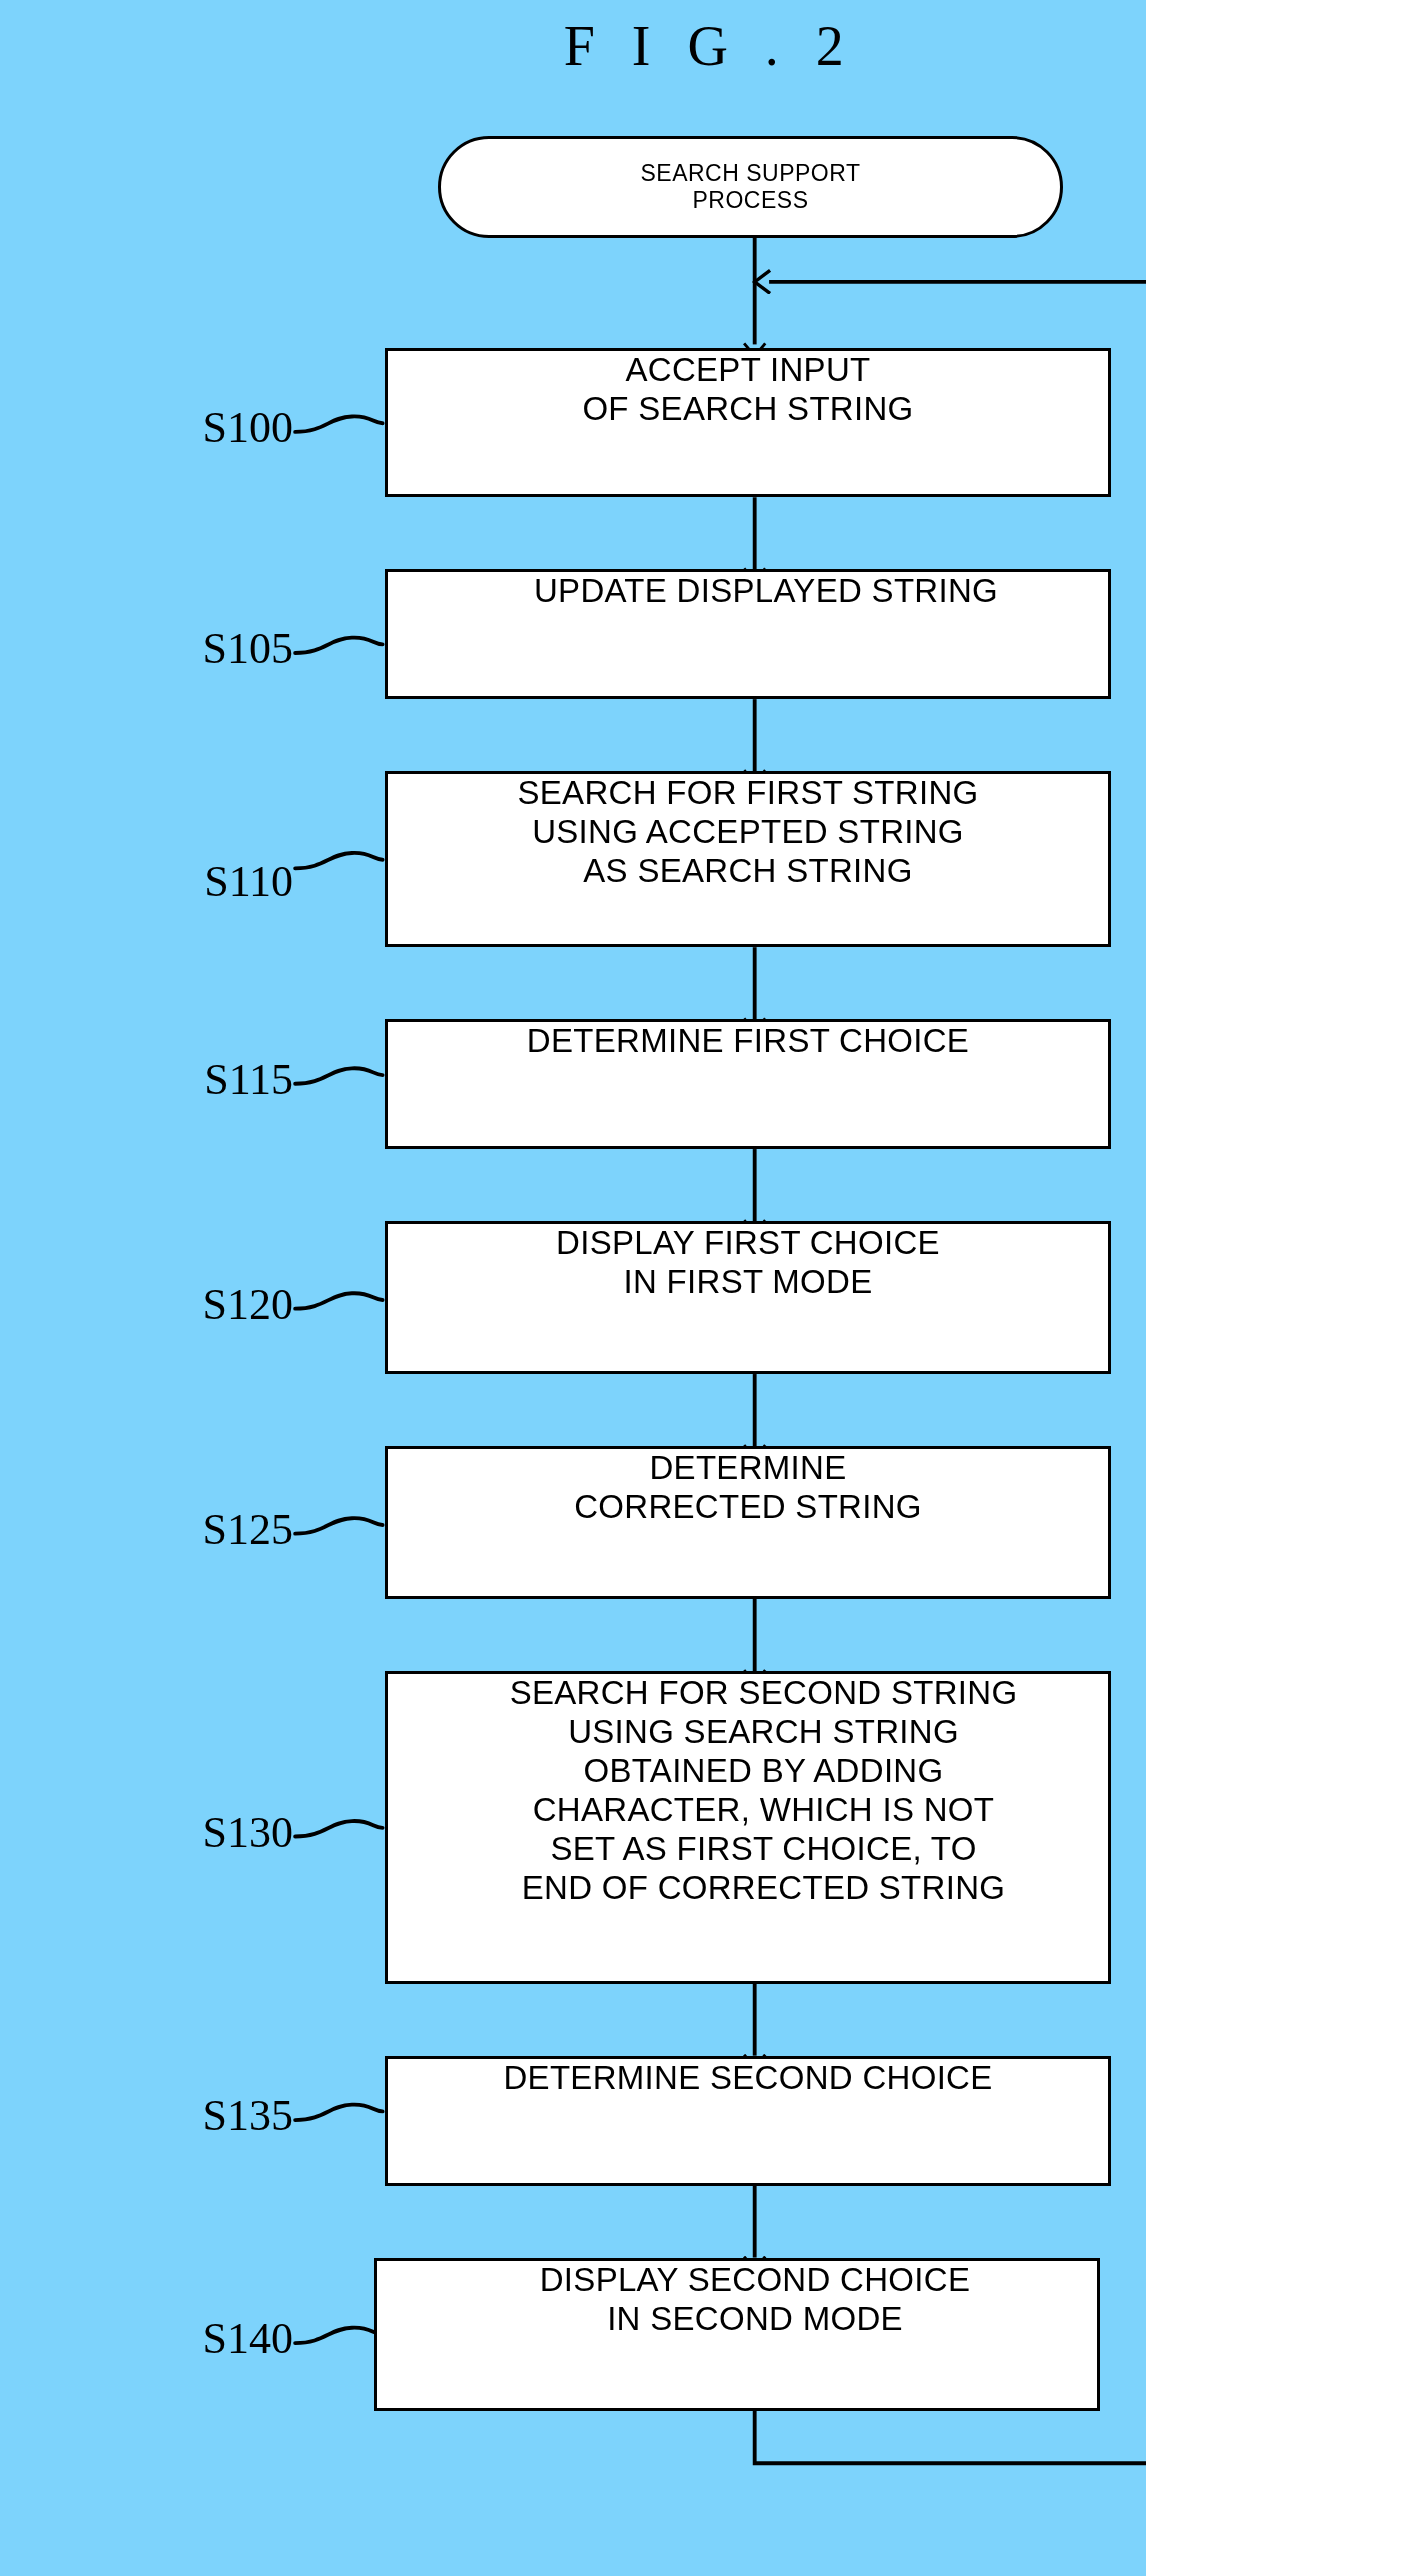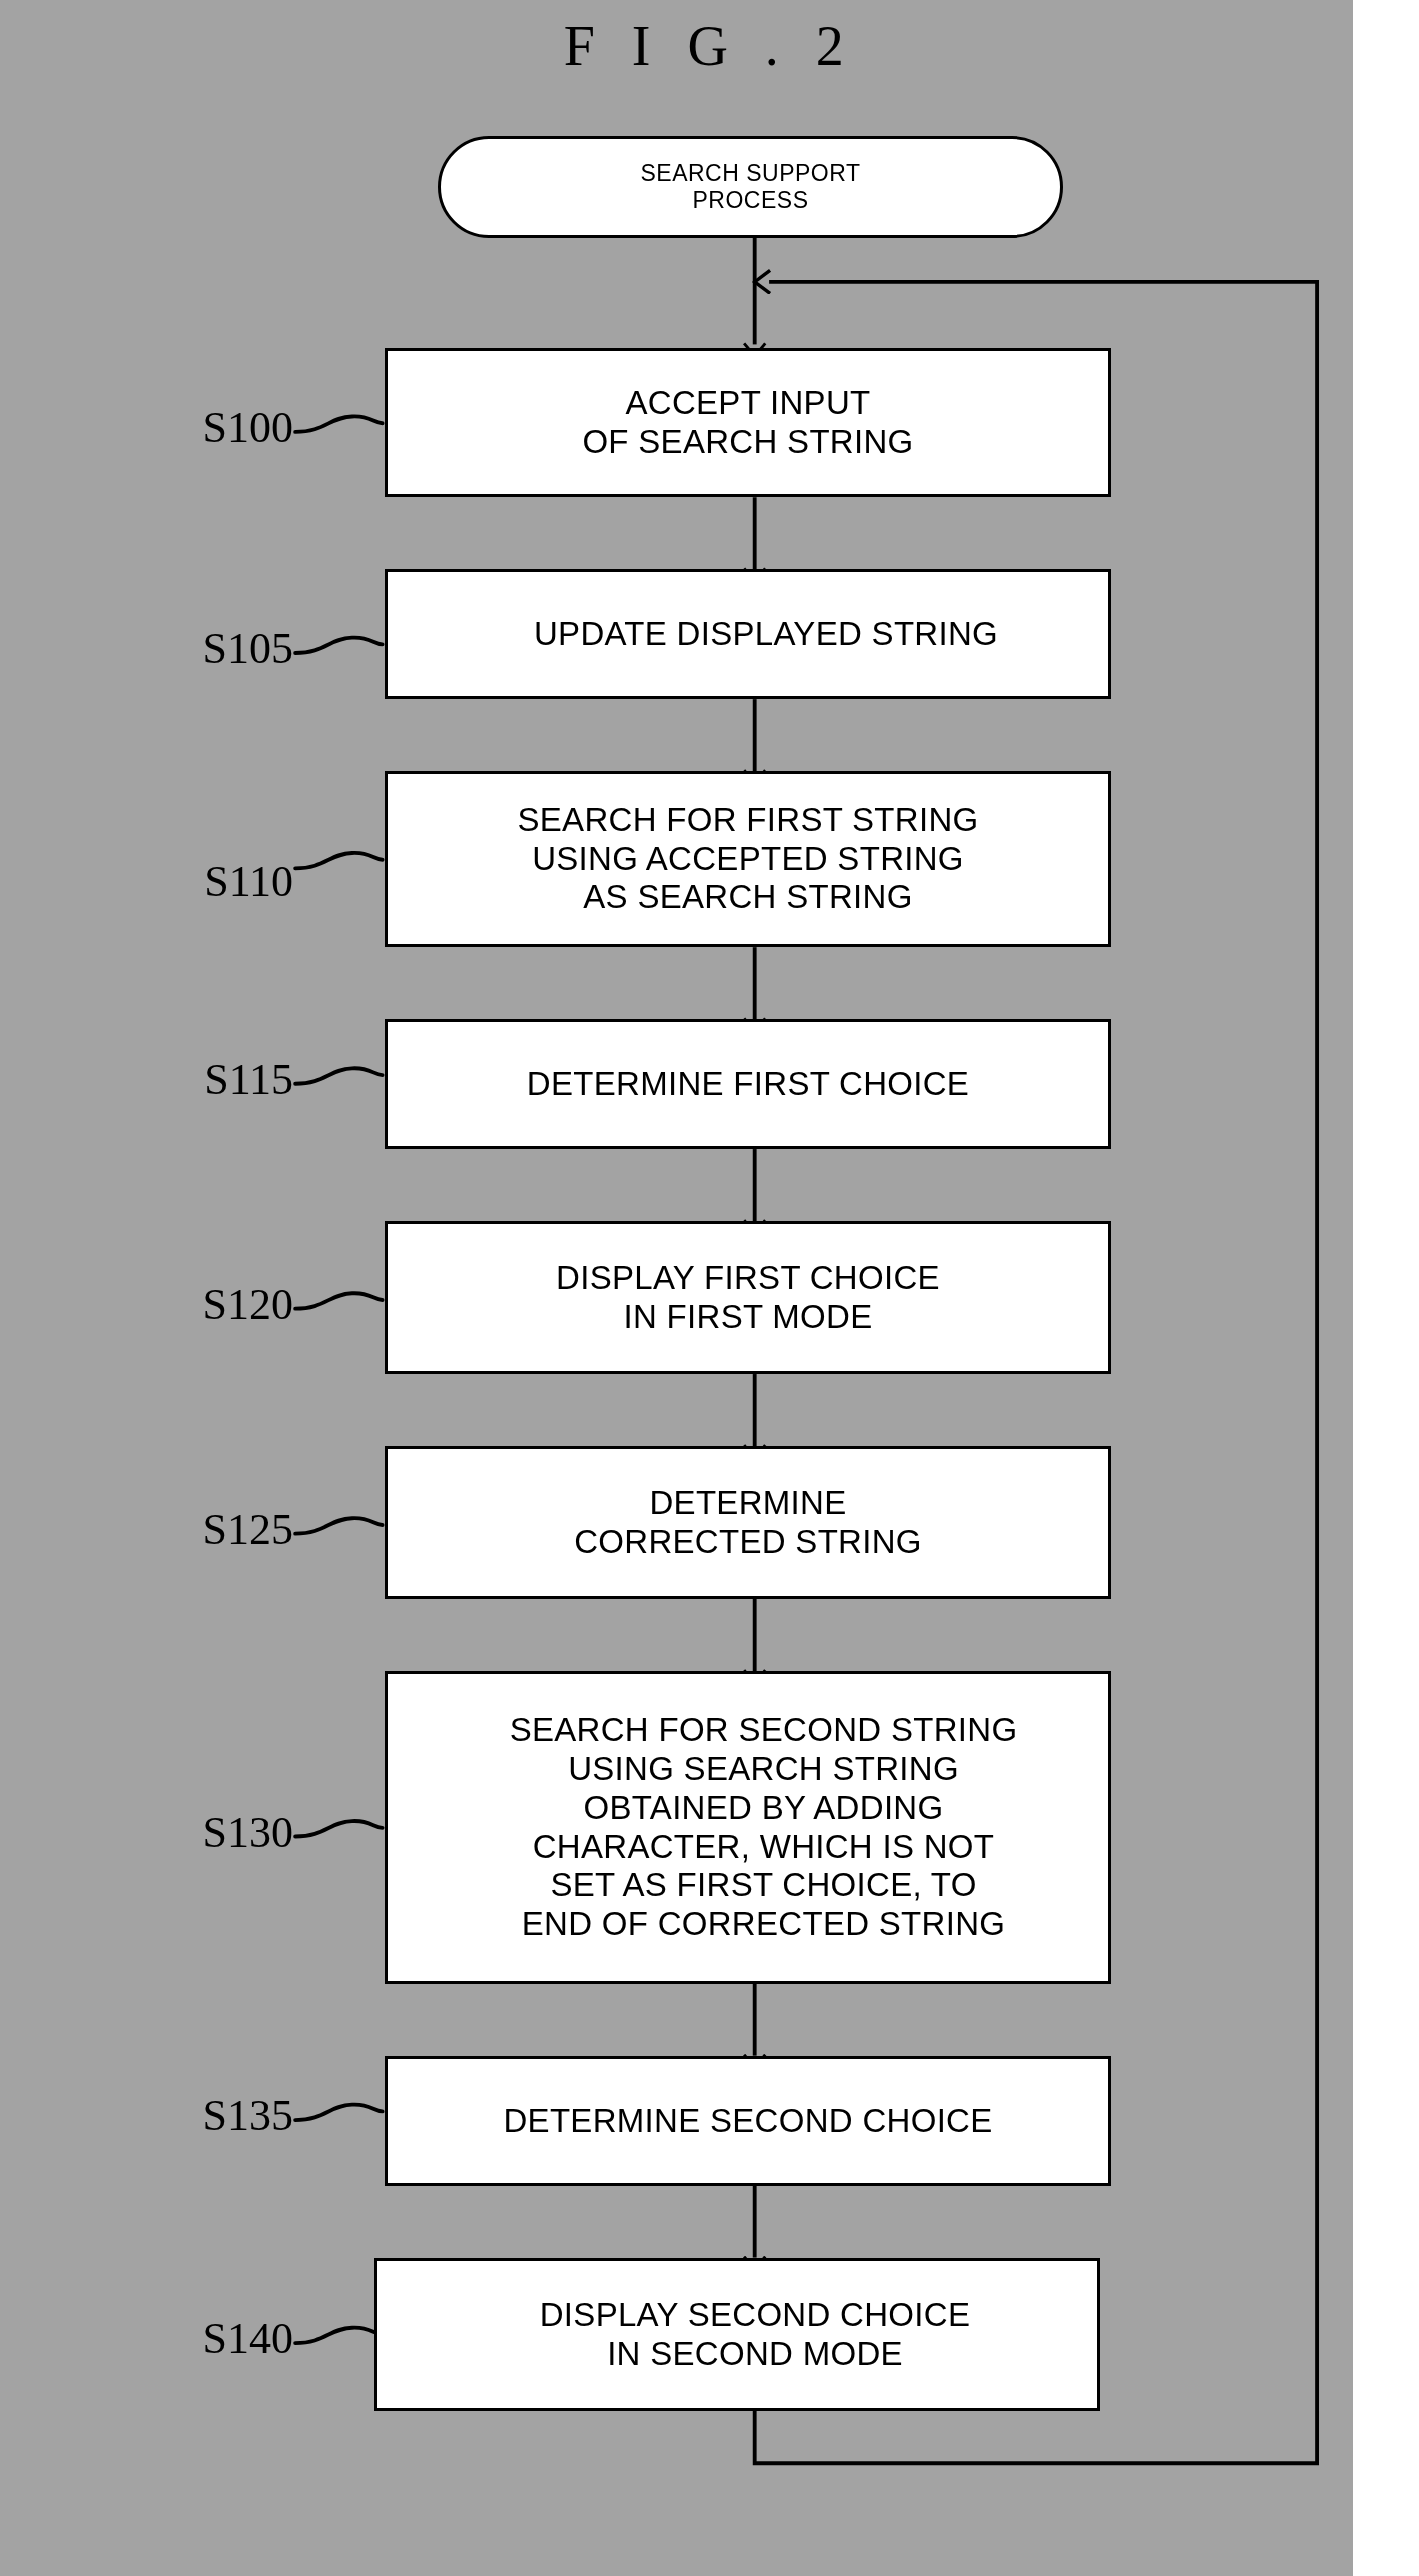--- a/index.html
+++ b/index.html
@@ -7,23 +7,23 @@
     margin: 0;
     padding: 0;
     background: #ffffff;
   }
   body {
     font-family: "Liberation Sans", sans-serif;
     color: #000000;
   }
   #page {
     position: relative;
-    width: 1353px;
+    width: 1146px;
     height: 2576px;
-    background: #a3a3a3;
+    background: #7dd3fc;
     overflow: hidden;
   }
   
   #fig-title {
     position: absolute;
     left: 0;
     top: 13.5px;
     width: 1419px;
     text-align: center;
     font-size: 56px;
@@ -56,21 +56,20 @@
     font-size: 23px;
     letter-spacing: 0.5px;
   }
   
   .procbox {
     position: absolute;
     box-sizing: border-box;
     border: 3.8px solid #000;
     background: #fff;
     display: flex;
-    align-items: center;
     justify-content: center;
     text-align: center;
     line-height: 1.18;
     font-size: 33px;
     letter-spacing: 0.3px;
   }
   .procbox .txt, .terminal .txt {
     display: block;
     white-space: pre-line;
     padding: 0 9.6px;

